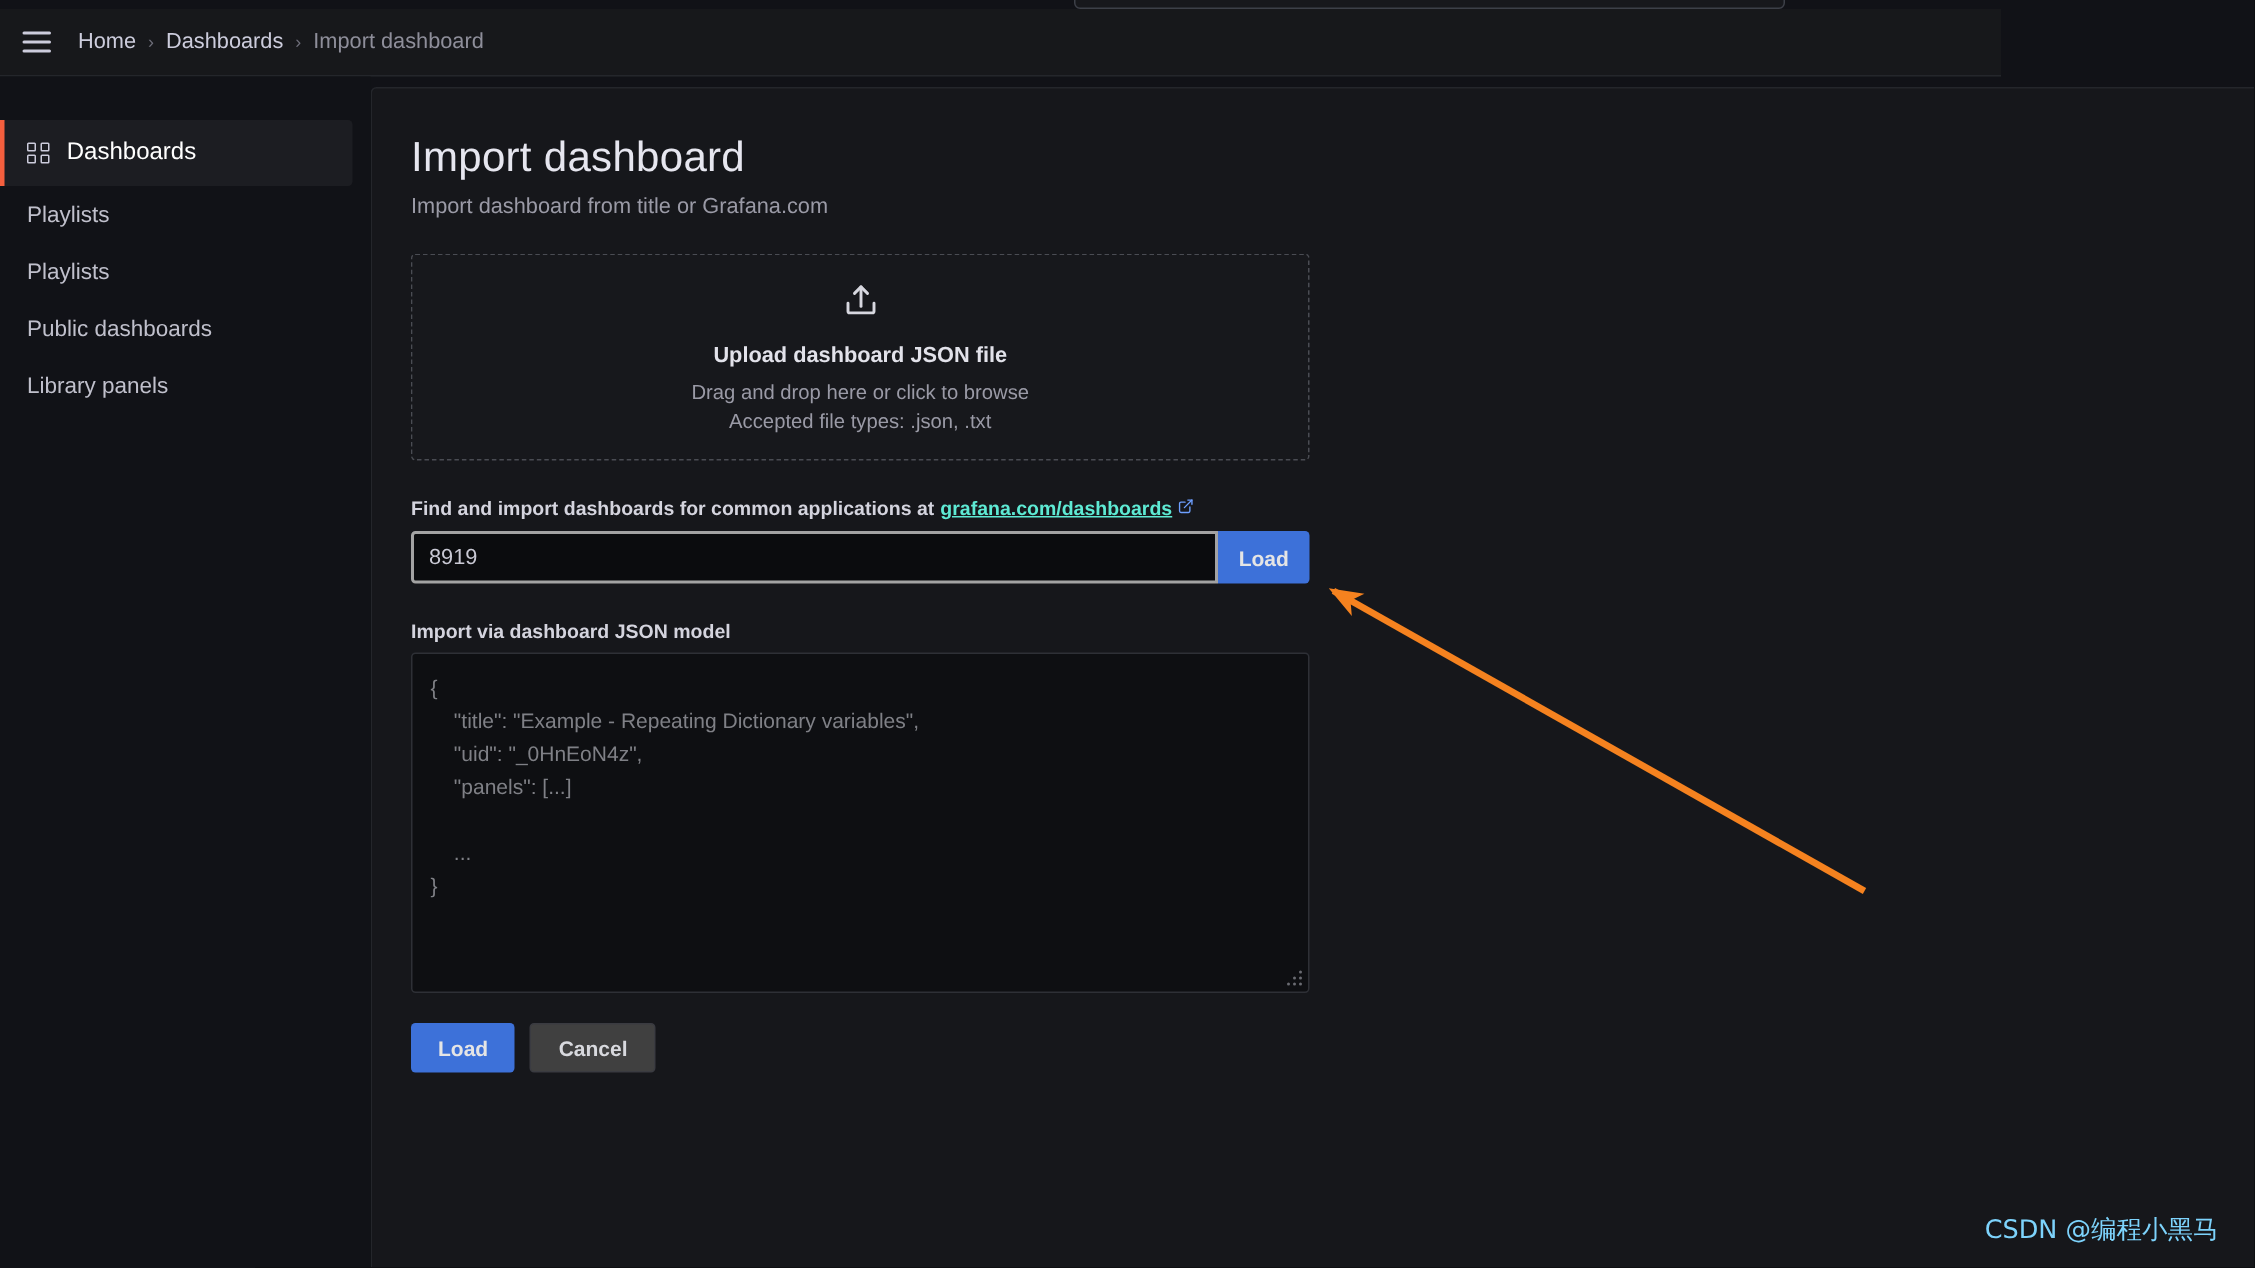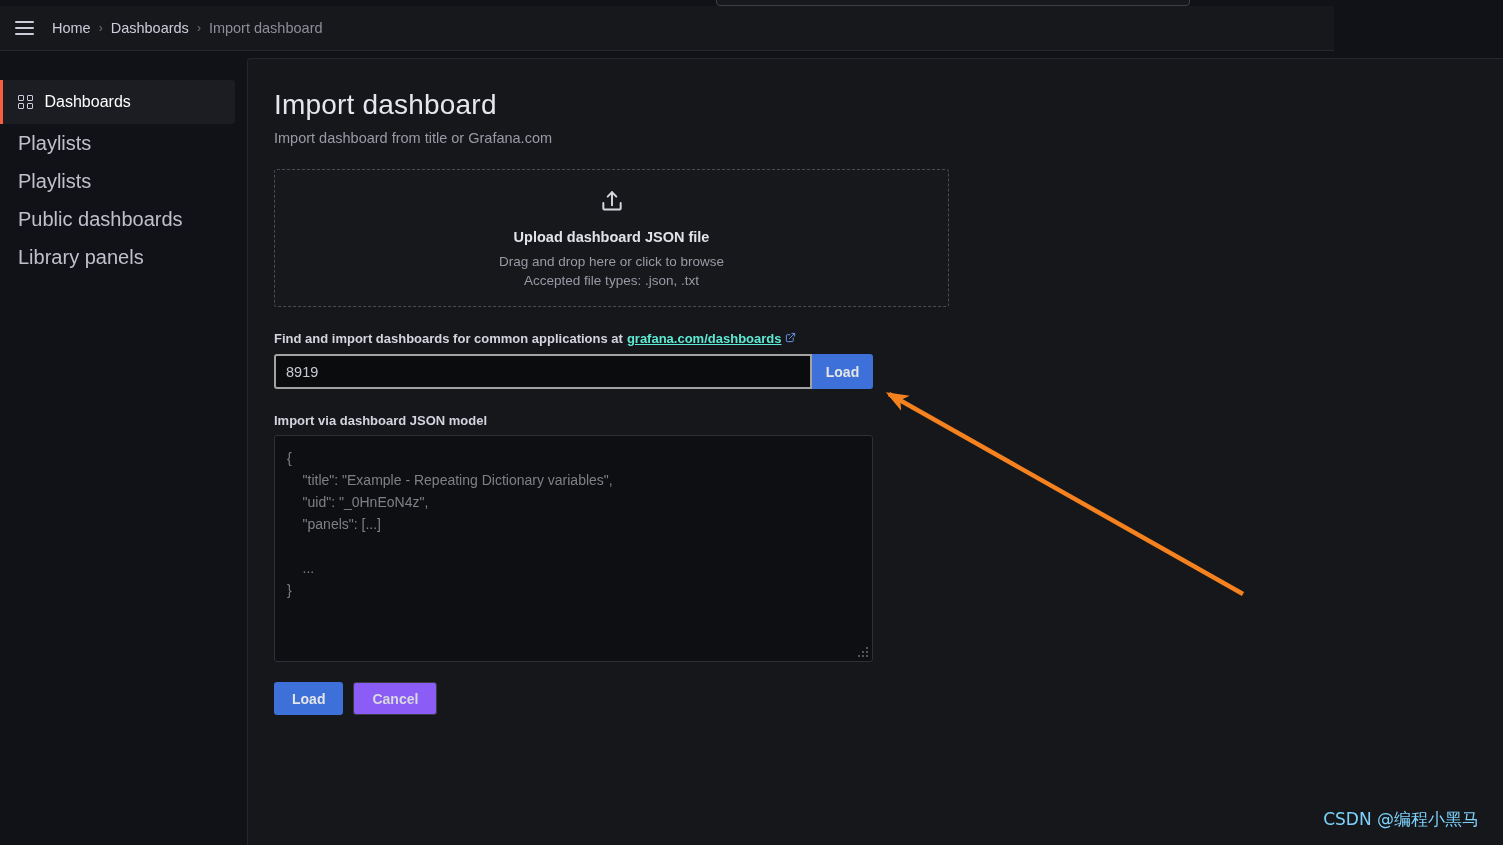--- a/index.html
+++ b/index.html
@@ -127,21 +127,21 @@
   .grid-icon i {
     display: block;
     border: 1.5px solid #ccccdc;
     border-radius: 1px;
   }
   .nav-sub {
     height: 38px;
     padding-left: 18px;
     display: flex;
     align-items: center;
-    font-size: 20px;
+    font-size: 15px;
     color: #c0c0cc;
     cursor: pointer;
   }
 
   
   .content {
     position: absolute;
     top: 58px; left: 247px;
     width: 1256px;
     height: 787px;
@@ -160,21 +160,21 @@
   }
   .page-sub {
     margin-top: 9px;
     font-size: 14.5px;
     color: #9a9aa6;
   }
 
   
   .dropzone {
     margin-top: 23px;
-    width: 675px;
+    width: 599px;
     height: 138px;
     border: 1px dashed #4a4c53;
     border-radius: 3px;
     background: #17181c;
     display: flex;
     flex-direction: column;
     align-items: center;
     justify-content: center;
     cursor: pointer;
   }
@@ -236,21 +236,21 @@
     border: none;
     border-radius: 3px;
     font-family: "Liberation Sans", sans-serif;
     font-size: 14px;
     font-weight: bold;
     cursor: pointer;
     color: #e5e5e5;
   }
   .btn-primary { background: #3d71d9; }
   .btn-secondary {
-    background: #8b5cf6;
+    background: #404040;
     color: #d8d9de;
     border: 1px solid #3a3b41;
   }
   .btn-load-inline {
     width: 61px;
     border-radius: 0 3px 3px 0;
   }
 
   
   .json-label {

